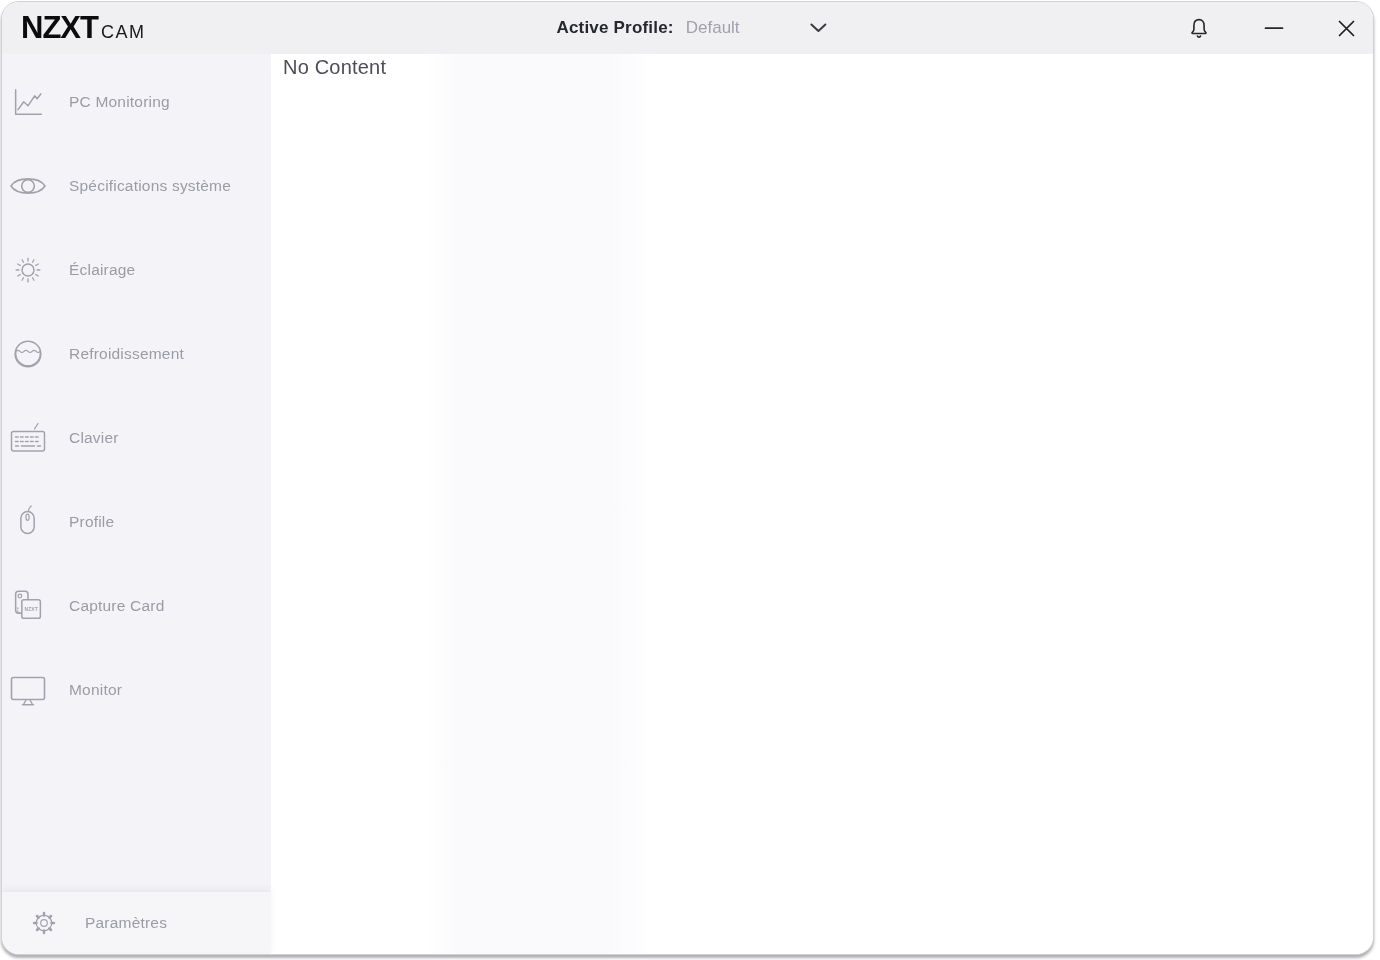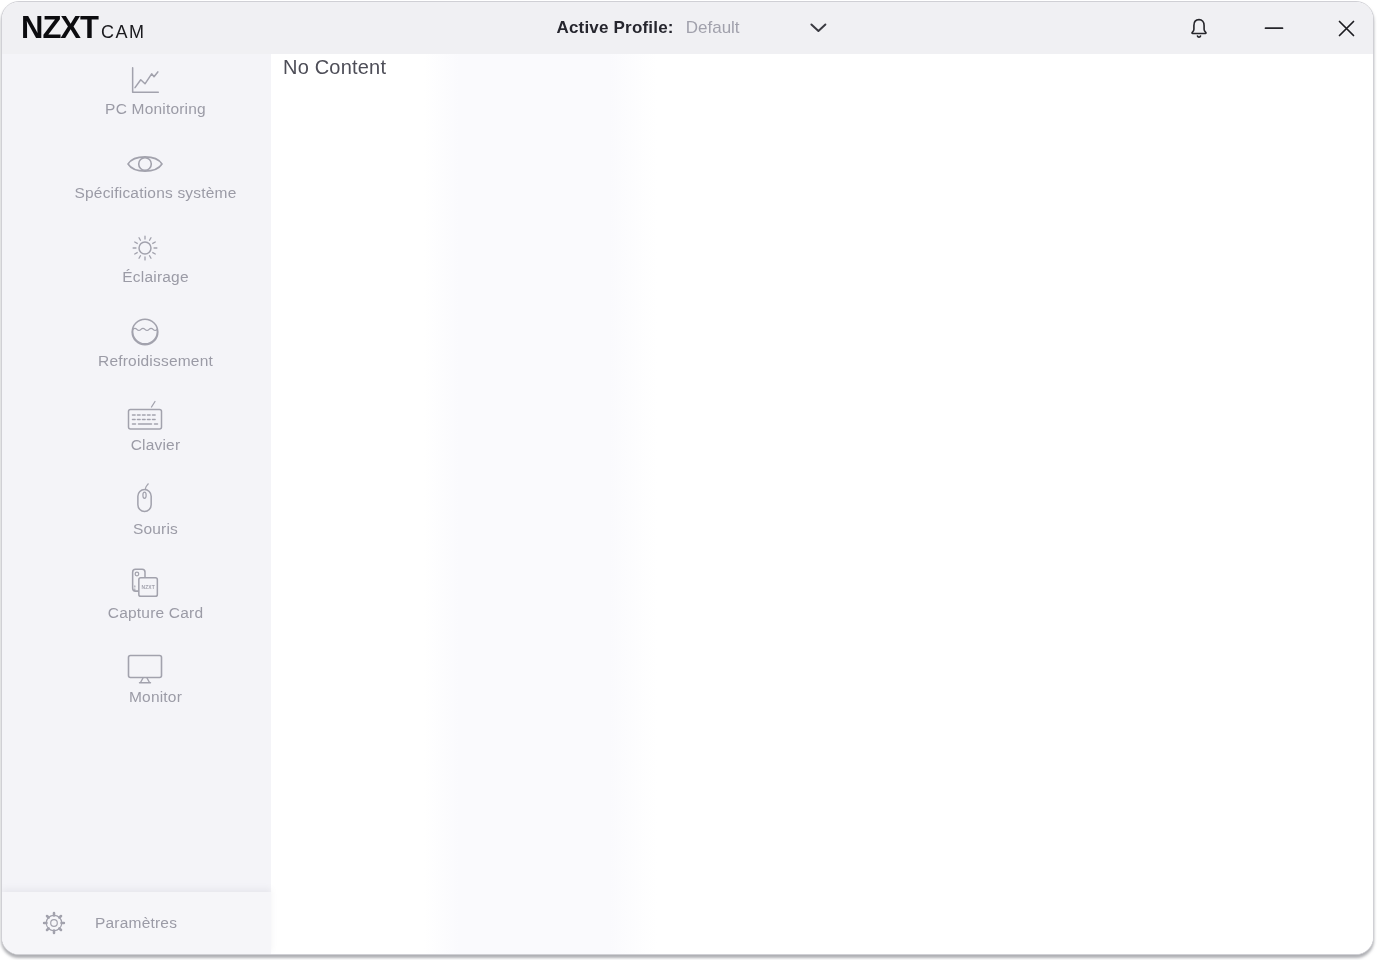--- a/index.html
+++ b/index.html
@@ -111,23 +111,22 @@
   }
   .nav {
     flex: 1;
     padding-top: 6px;
     overflow: hidden;
   }
   .nav-item {
     height: 84px;
     display: flex;
     align-items: center;
-    padding-left: 38px;
+    padding-left: 6px;
     cursor: pointer;
-    flex-direction: column;
   }
   .nav-icon {
     width: 40px;
     height: 40px;
     flex: 0 0 40px;
     display: flex;
     align-items: center;
     justify-content: center;
     margin-right: 21px;
   }
@@ -136,21 +135,21 @@
     color: #9b9ba6;
     letter-spacing: 0.2px;
     white-space: nowrap;
   }
   .settings-bar {
     height: 62px;
     background: #f6f6f9;
     box-shadow: 0 -3px 6px rgba(125,125,150,0.10);
     display: flex;
     align-items: center;
-    padding-left: 36px;
+    padding-left: 26px;
     cursor: pointer;
     position: relative;
   }
   .settings-icon {
     width: 32px;
     height: 32px;
     flex: 0 0 32px;
     display: flex;
     align-items: center;
     justify-content: center;
@@ -284,21 +283,21 @@
       </div>
 
       <div class="nav-item">
         <span class="nav-icon">
           <svg width="38" height="38" viewBox="0 0 40 40" fill="none" stroke="#a2a2ad" stroke-width="1.6" stroke-linecap="round" stroke-linejoin="round">
             <rect x="12.5" y="9" width="14" height="23" rx="7"></rect>
             <ellipse cx="19.5" cy="15" rx="1.7" ry="3.2" stroke-width="1.3"></ellipse>
             <path d="M20.5 8.5 C20.5 5.5 22.3 5 23.3 3" stroke-width="1.3"></path>
           </svg>
         </span>
-        <span class="nav-label">Souris</span>
+        <span class="nav-label">Profile</span>
       </div>
 
       <div class="nav-item">
         <span class="nav-icon">
           <svg width="38" height="38" viewBox="0 0 40 40" fill="none" stroke="#a2a2ad" stroke-width="1.6" stroke-linecap="round" stroke-linejoin="round">
             <rect x="7" y="4.5" width="13" height="23" rx="3"></rect>
             <circle cx="11.5" cy="9.5" r="1.9" stroke-width="1.3"></circle>
             <path d="M9.3 22 v1.2 M9.3 25.2 v1.2" stroke-width="1.2"></path>
             <rect x="13.5" y="13.5" width="19.5" height="19.5" rx="2" fill="#f4f4f8"></rect>
             <text x="23.4" y="25.6" text-anchor="middle" font-size="5.2" font-weight="bold" fill="#a2a2ad" stroke="none" letter-spacing="0.2">NZXT</text>

